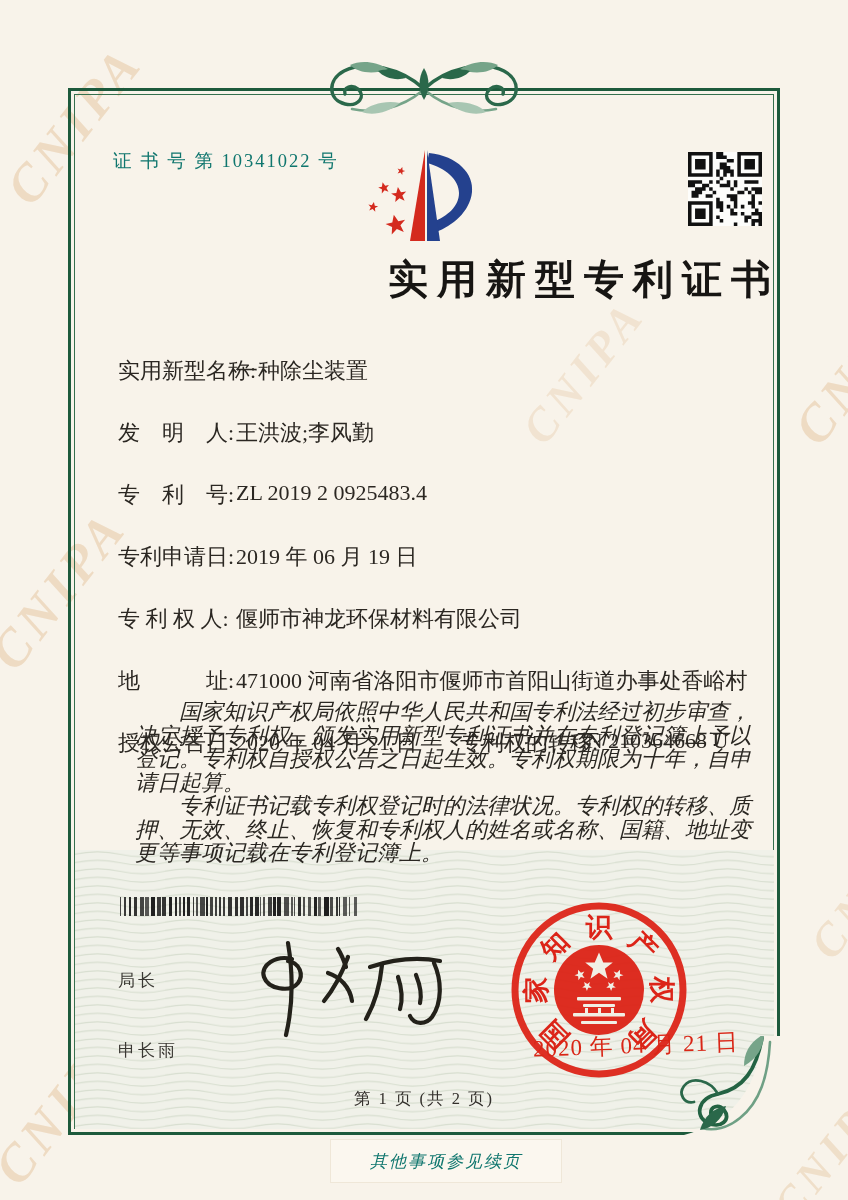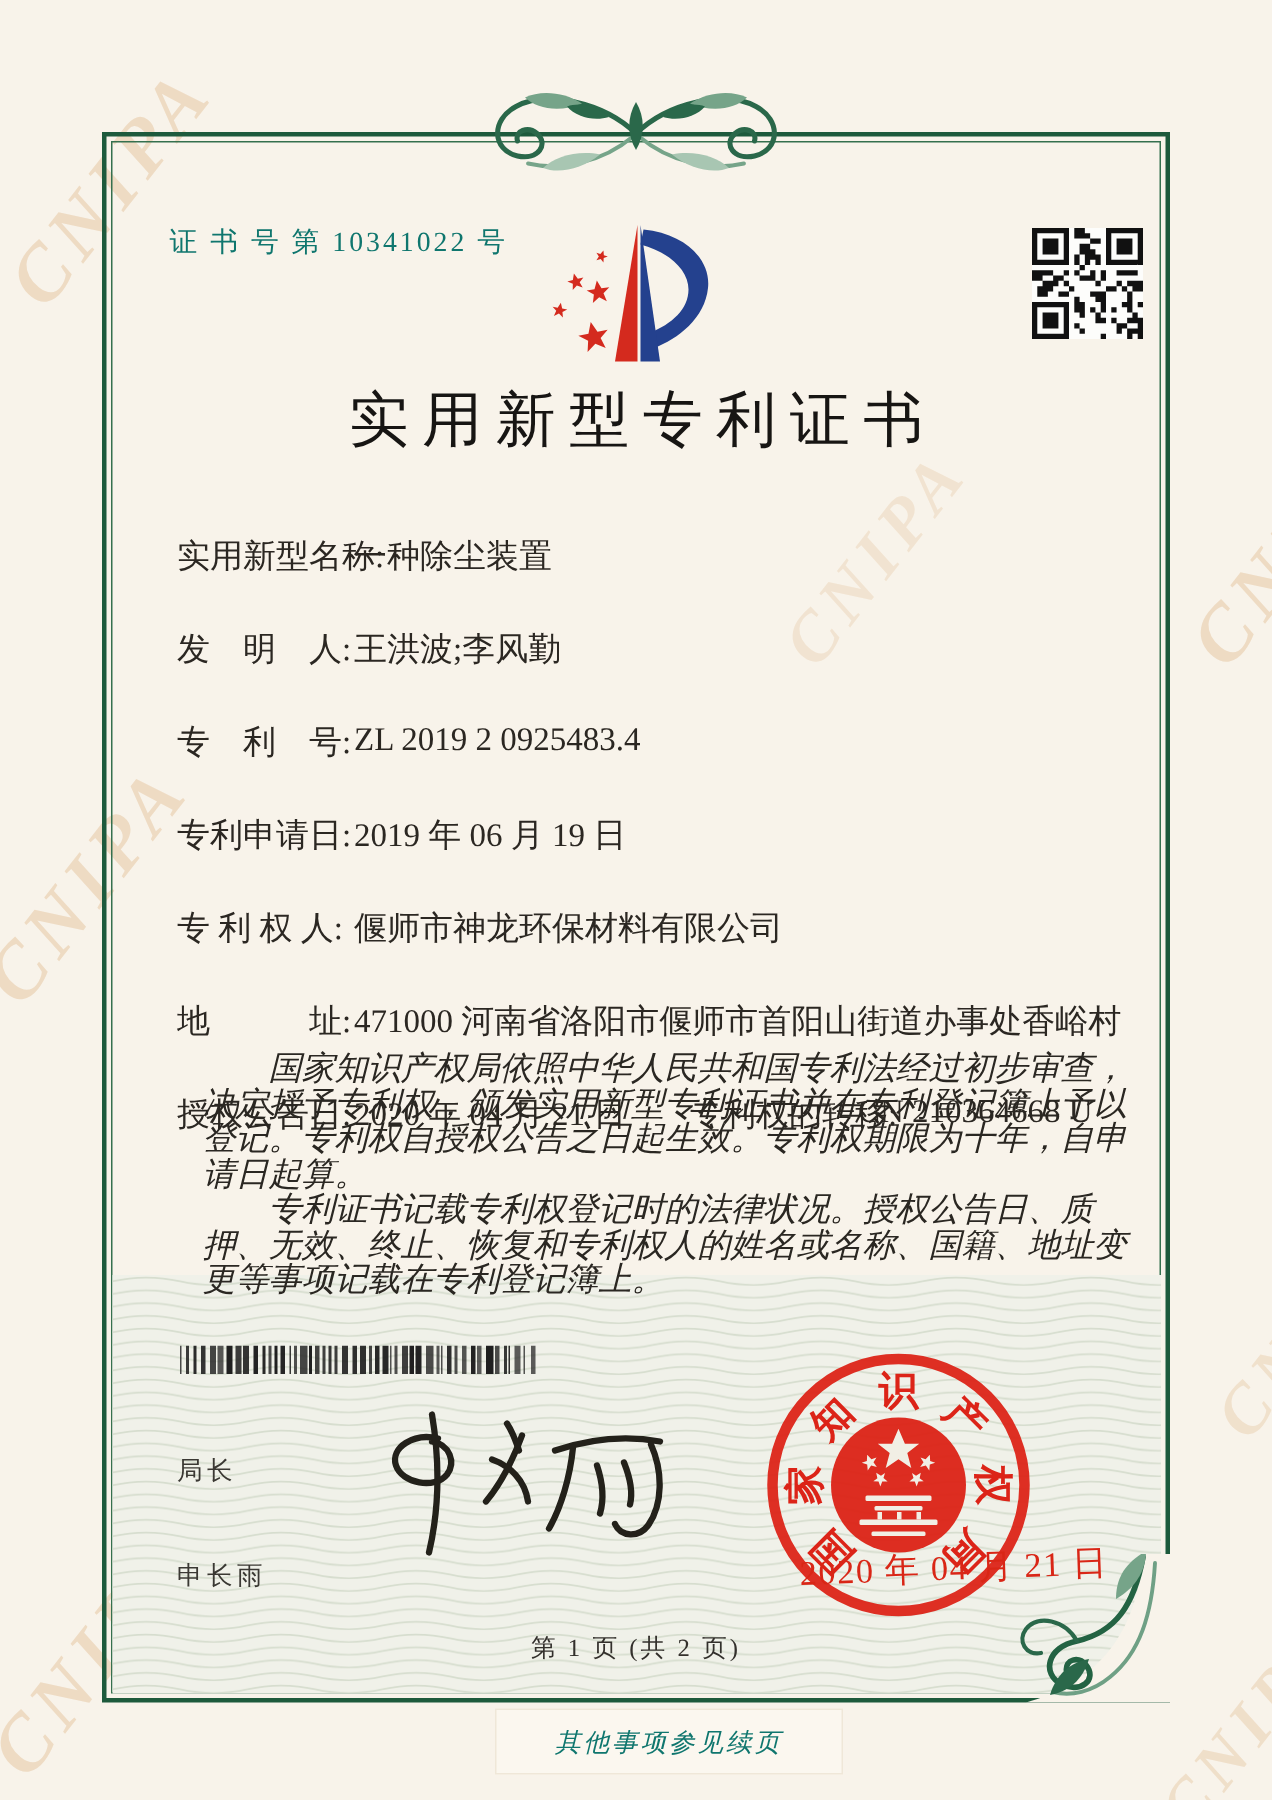--- a/index.html
+++ b/index.html
@@ -20,22 +20,22 @@
   .waves{position:absolute;left:75px;top:850px;width:699px;height:279px;z-index:1;background:#f0f1e9;}
 
   .garland{position:absolute;left:302px;top:56px;width:244px;height:64px;z-index:2;}
   .corner-flourish{position:absolute;left:666px;top:1036px;width:114px;height:99px;z-index:2;}
 
   .cert-no{position:absolute;left:113px;top:148px;z-index:2;font-size:18.5px;letter-spacing:2px;color:#0f766e;}
 
   .logo{position:absolute;left:360px;top:138px;width:130px;height:110px;z-index:2;}
   .qr{position:absolute;left:688px;top:152px;width:74px;height:74px;z-index:2;background:#fdfdfb;}
 
-  .title{position:absolute;left:68px;top:252px;width:712px;z-index:2;text-align:center;
-         font-size:40px;font-weight:400;letter-spacing:9px;text-indent:9px;color:#171513;}
+  .title{position:absolute;left:68px;top:252px;width:712px;z-index:2;text-align:right;
+         font-size:40px;font-weight:700;letter-spacing:9px;text-indent:9px;color:#171513;}
 
   .fields{position:absolute;left:118px;top:356px;width:634px;z-index:2;font-size:22px;color:#2b2722;}
   .f-row{display:flex;margin-bottom:32px;white-space:nowrap;}
   .f-label{width:118px;flex:none;}
   .f-value{flex:none;}
   .f-value.fixed{width:224px;}
   .f-label2{width:112px;flex:none;}
 
   .body-text{position:absolute;left:135px;top:700px;width:632px;z-index:2;
              font-size:22px;line-height:23.5px;font-style:italic;color:#2a2722;}
@@ -164,21 +164,21 @@
     <div class="f-row">
       <span class="f-label">授权公告日:</span>
       <span class="f-value fixed">2020 年 04 月 21 日</span>
       <span class="f-label2">专利权的转移:</span>
       <span class="f-value">CN 210364668 U</span>
     </div>
   </div>
 
   <div class="body-text">
     <p>国家知识产权局依照中华人民共和国专利法经过初步审查，决定授予专利权，颁发实用新型专利证书并在专利登记簿上予以登记。专利权自授权公告之日起生效。专利权期限为十年，自申请日起算。</p>
-    <p>专利证书记载专利权登记时的法律状况。授权公告日、质押、无效、终止、恢复和专利权人的姓名或名称、国籍、地址变更等事项记载在专利登记簿上。</p>
+    <p>专利证书记载专利权登记时的法律状况。专利权的转移、质押、无效、终止、恢复和专利权人的姓名或名称、国籍、地址变更等事项记载在专利登记簿上。</p>
   </div>
 
   <div class="barcode" id="barcode">
       <div class="bc-bar" style="width: 1.2px; margin-right: 3.2px; opacity: 0.79;"></div>
       <div class="bc-bar" style="width: 1.9px; margin-right: 2.7px; opacity: 0.86;"></div>
       <div class="bc-bar" style="width: 2.3px; margin-right: 2.8px; opacity: 0.93;"></div>
       <div class="bc-bar" style="width: 3px; margin-right: 2.6px; opacity: 0.89;"></div>
       <div class="bc-bar" style="width: 4px; margin-right: 1.4px; opacity: 0.81;"></div>
       <div class="bc-bar" style="width: 3.6px; margin-right: 2.6px; opacity: 0.72;"></div>
       <div class="bc-bar" style="width: 3.5px; margin-right: 2px; opacity: 0.98;"></div>

